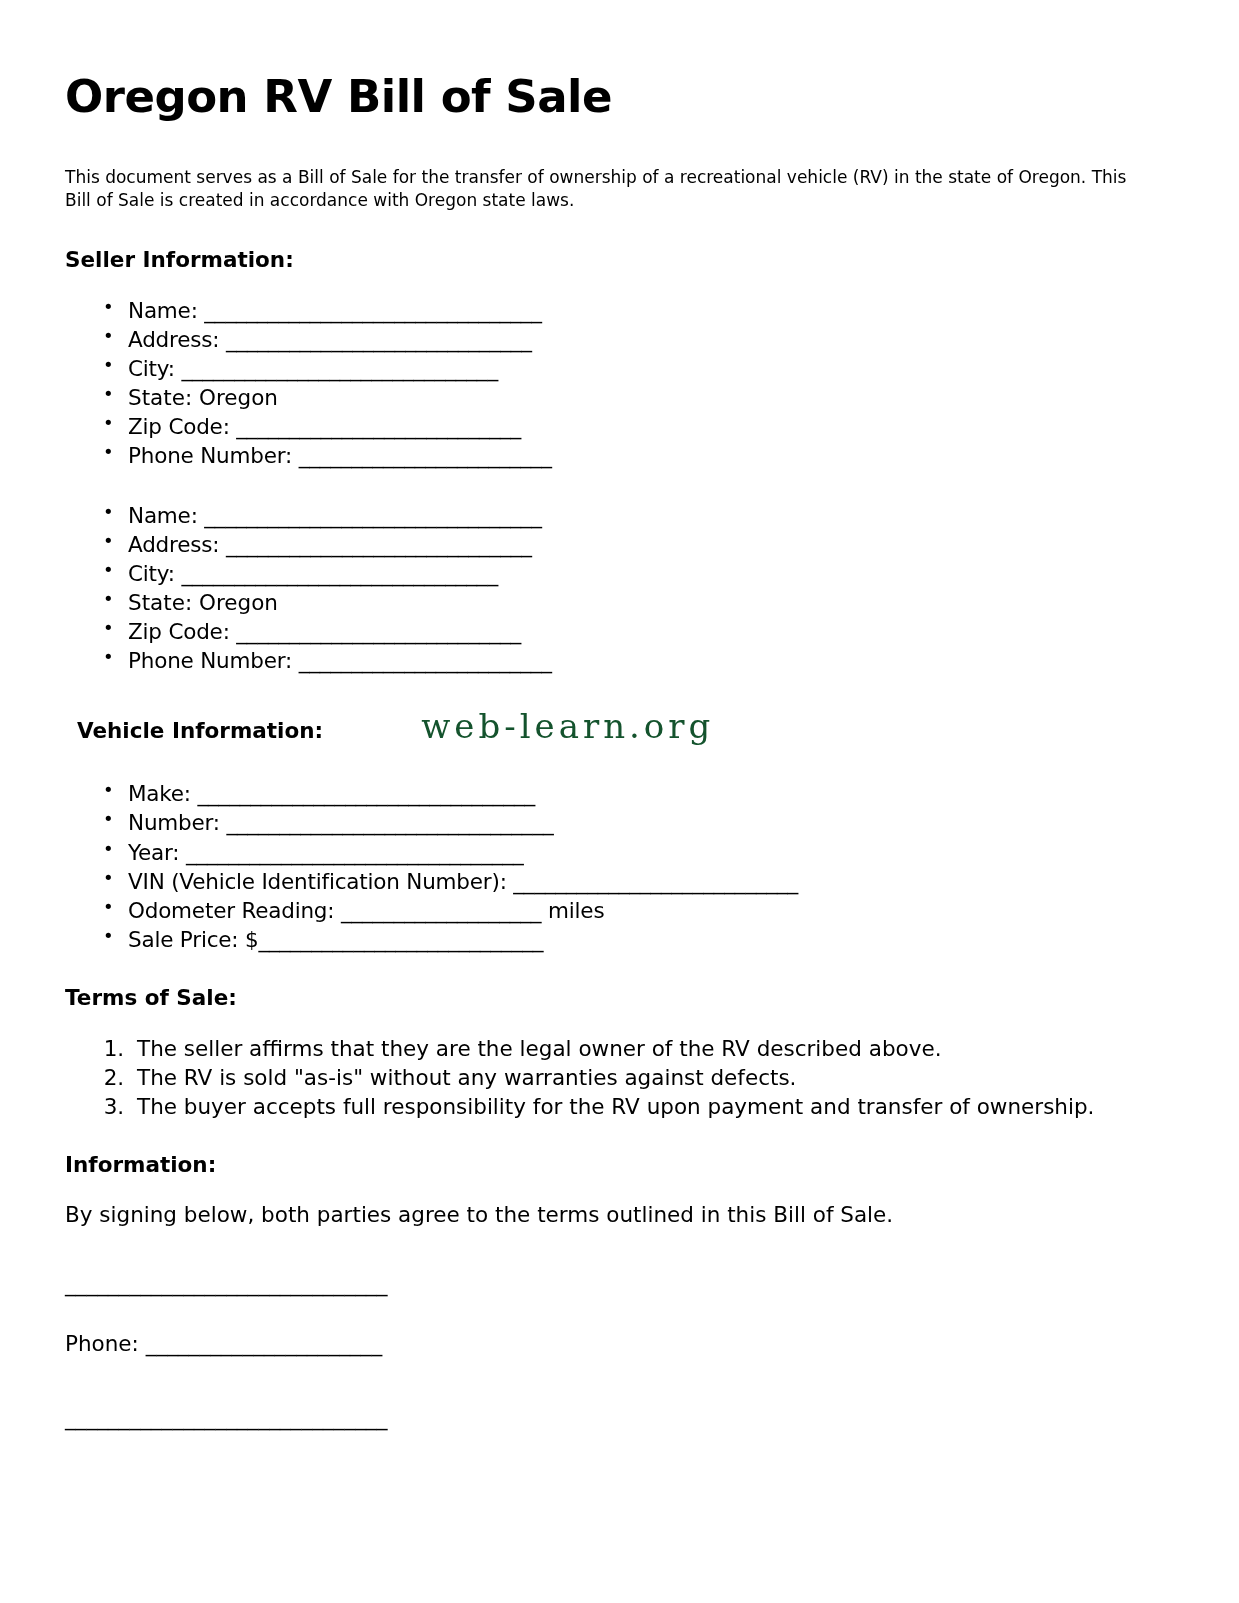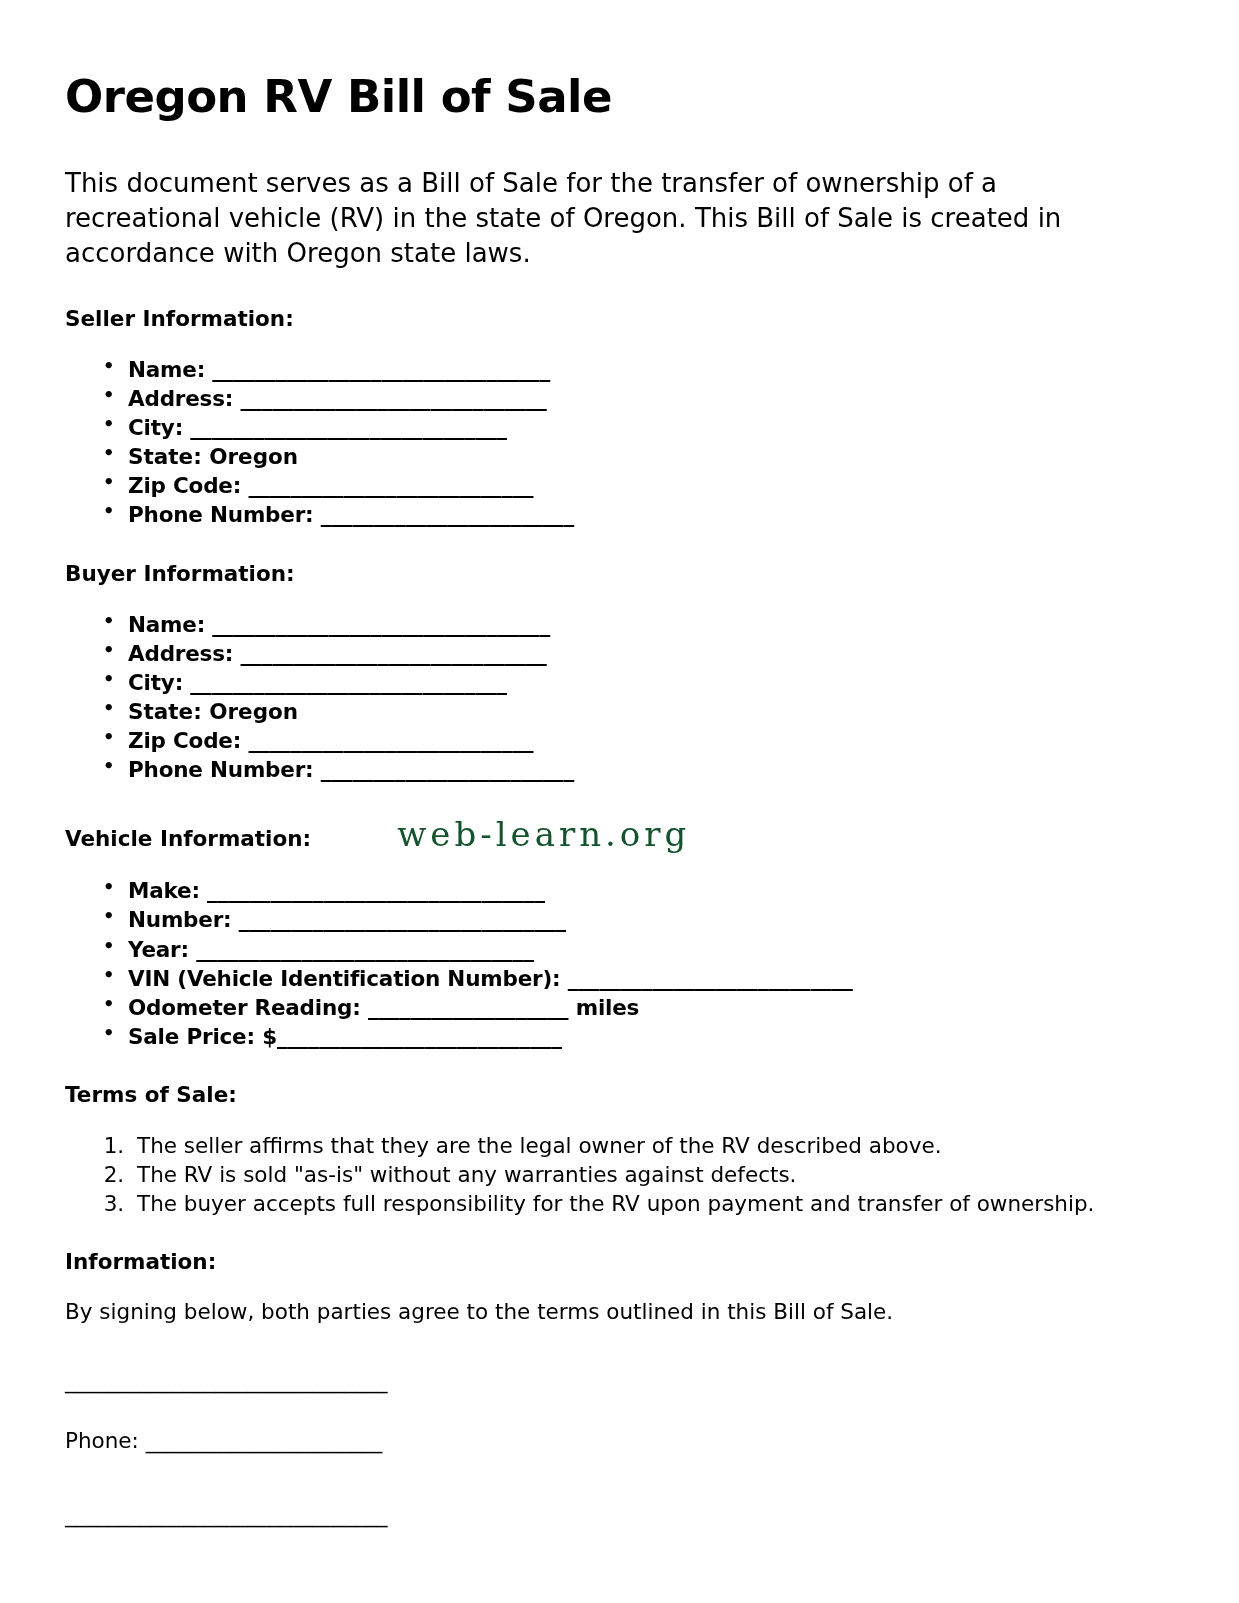--- a/index.html
+++ b/index.html
@@ -23,21 +23,21 @@
     padding: 72px 43px 0 65px;
   }
   h1.doc-title {
     font-size: 45px;
     font-weight: bold;
     letter-spacing: -0.5px;
     margin: 0 0 44px 0;
     line-height: 1.12;
   }
   p.intro {
-    font-size: 26px;
+    font-size: 17px;
     line-height: 1.34;
     margin: 0 0 34px 0;
     max-width: 1062px;
   }
   h2.section-head {
     font-size: 21.5px;
     font-weight: bold;
     margin: 0 0 22px 0;
     line-height: 1.3;
   }
@@ -45,21 +45,20 @@
     list-style: none;
     margin: 0 0 30px 0;
     padding: 0 0 0 38px;
   }
   ul.field-list > li {
     font-size: 21.5px;
     line-height: 1.355;
     position: relative;
     padding-left: 25px;
     white-space: nowrap;
-    font-weight: bold;
   }
   ul.field-list > li::before {
     content: "\2022";
     position: absolute;
     left: 0;
     top: -1px;
     font-size: 18px;
   }
   ol.terms-list {
     margin: 0 0 30px 0;
@@ -93,21 +92,21 @@
     line-height: 1.3;
     margin: 0 0 48px 0;
     white-space: nowrap;
   }
   .vehicle-head-row {
     display: flex;
     align-items: baseline;
     margin: 0 0 22px 0;
   }
   .vehicle-head-row h2.section-head {
-    margin: 0;
+    margin: 12px;
   }
   .watermark {
     font-family: "DejaVu Serif", "Liberation Serif", serif;
     font-size: 34px;
     color: #14532d;
     letter-spacing: 4px;
     margin-left: 86px;
     white-space: nowrap;
     user-select: none;
   }
@@ -125,21 +124,20 @@
   <h2 class="section-head">Seller Information:</h2>
   <ul class="field-list">
     <li><span class="blank">Name: ________________________________</span></li>
     <li><span class="blank">Address: _____________________________</span></li>
     <li><span class="blank">City: ______________________________</span></li>
     <li><span>State: Oregon</span></li>
     <li><span class="blank">Zip Code: ___________________________</span></li>
     <li><span class="blank">Phone Number: ________________________</span></li>
   </ul>
 
-  <h2 class="section-head">Buyer Information:</h2>
   <ul class="field-list">
     <li><span class="blank">Name: ________________________________</span></li>
     <li><span class="blank">Address: _____________________________</span></li>
     <li><span class="blank">City: ______________________________</span></li>
     <li><span>State: Oregon</span></li>
     <li><span class="blank">Zip Code: ___________________________</span></li>
     <li><span class="blank">Phone Number: ________________________</span></li>
   </ul>
 
   <div class="vehicle-head-row">

